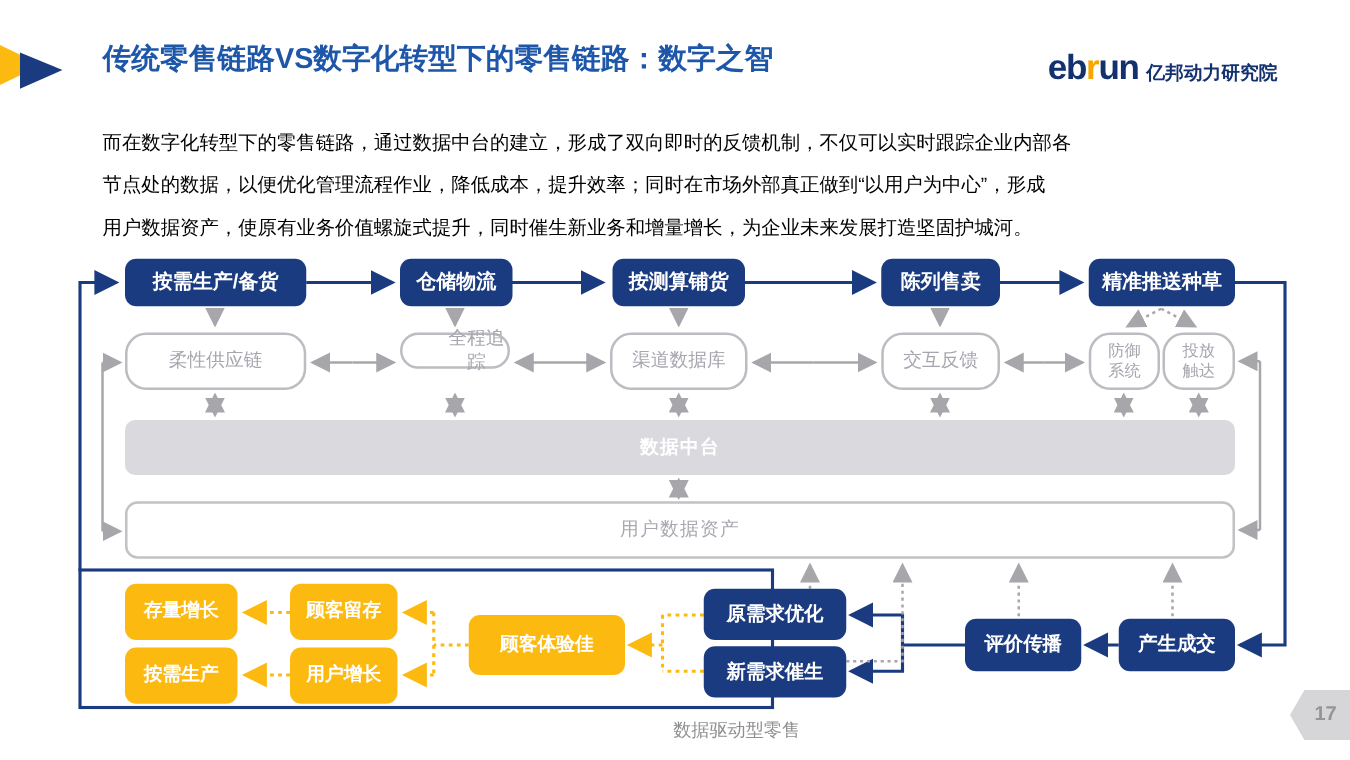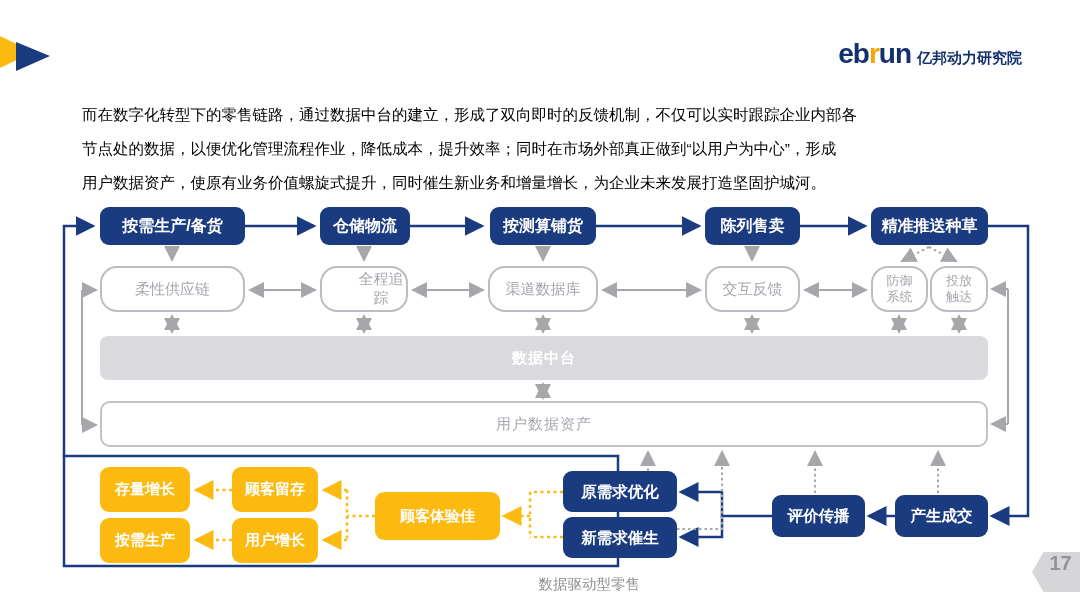--- a/index.html
+++ b/index.html
@@ -17,33 +17,34 @@
   #title{left:82px;top:31px;font-size:23px;font-weight:bold;color:#1e57a9;white-space:nowrap;}
   #logo{right:58px;top:38px;white-space:nowrap;}
   #logo .brand{font-size:28px;font-weight:bold;color:#13316f;letter-spacing:-1px;}
   #logo .accent{color:#f7a600;}
   #logo .org{font-size:15px;font-weight:bold;color:#13316f;margin-left:6px;}
   #intro{left:82px;top:98px;color:#000000;font-size:15.5px;line-height:34px;}
   #intro div{white-space:nowrap;}
   #caption{left:460px;top:575px;width:180px;text-align:right;color:#8f8f8f;font-size:14.5px;}
   #page-tag{left:1032px;top:552px;width:48px;height:40px;background:#d6d6d8;
     clip-path:polygon(0 50%,24% 0,100% 0,100% 100%,24% 100%);
-    display:flex;align-items:flex-start;justify-content:center;padding-left:9px;box-sizing:border-box;
-    color:#949498;font-weight:bold;font-size:20px;z-index:2;}
+    display:flex;align-items:center;justify-content:center;padding-left:9px;box-sizing:border-box;
+    color:#949498;font-weight:bold;font-size:16px;z-index:2;}
   svg.lines{position:absolute;left:0;top:0;z-index:1;pointer-events:none;}
 </style>
 </head>
 <body>
 
 <div id="slide">
 
   <svg class="abs" style="left:0;top:28px;" width="55" height="50" viewBox="0 0 55 50">
     <polygon points="0,8 33,24 0,40" fill="#fcba10"></polygon>
     <polygon points="16,14 50,28 16,43" fill="#1b3b80"></polygon>
   </svg>
+  <div id="title" class="abs">传统零售链路VS数字化转型下的零售链路：数字之智</div>
   <div id="logo" class="abs">
     <span class="brand">eb</span><span class="brand accent">r</span><span class="brand">un</span><span class="org">亿邦动力研究院</span>
   </div>
 
   <div id="intro" class="abs">
     <div>而在数字化转型下的零售链路，通过数据中台的建立，形成了双向即时的反馈机制，不仅可以实时跟踪企业内部各</div>
     <div>节点处的数据，以便优化管理流程作业，降低成本，提升效率；同时在市场外部真正做到“以用户为中心”，形成</div>
     <div>用户数据资产，使原有业务价值螺旋式提升，同时催生新业务和增量增长，为企业未来发展打造坚固护城河。</div>
   </div>
 
@@ -131,21 +132,21 @@
     </g>
   </svg>
 
   <div class="box b-blue" style="left:100px;top:207px;width:145px;height:38px;">按需生产/备货</div>
   <div class="box b-blue" style="left:320px;top:207px;width:90px;height:38px;">仓储物流</div>
   <div class="box b-blue" style="left:490px;top:207px;width:106px;height:38px;">按测算铺货</div>
   <div class="box b-blue" style="left:705px;top:207px;width:95px;height:38px;">陈列售卖</div>
   <div class="box b-blue" style="left:871px;top:207px;width:117px;height:38px;">精准推送种草</div>
 
   <div class="box b-gray" style="left:100px;top:266px;width:145px;height:46px;">柔性供应链</div>
-  <div class="box b-gray" style="left:320px;top:266px;width:88px;height:46px;padding-left:34px;">全程追踪</div>
+  <div class="box b-gray" style="left:320px;top:266px;width:88px;height:29px;padding-left:34px;">全程追踪</div>
   <div class="box b-gray" style="left:488px;top:266px;width:110px;height:46px;">渠道数据库</div>
   <div class="box b-gray" style="left:705px;top:266px;width:95px;height:46px;">交互反馈</div>
   <div class="box b-gray b-gray-sm" style="left:871px;top:266px;width:57px;height:46px;padding:0 8px;">防御系统</div>
   <div class="box b-gray b-gray-sm" style="left:930px;top:266px;width:58px;height:46px;padding:0 8px;">投放触达</div>
 
   <div class="box bar-gray" style="left:100px;top:336px;width:888px;height:44px;">数据中台</div>
   <div class="box bar-outline" style="left:100px;top:401px;width:888px;height:46px;">用户数据资产</div>
 
   <div class="box b-yellow" style="left:100px;top:467px;width:90px;height:45px;">存量增长</div>
   <div class="box b-yellow" style="left:232px;top:467px;width:86px;height:45px;">顾客留存</div>

